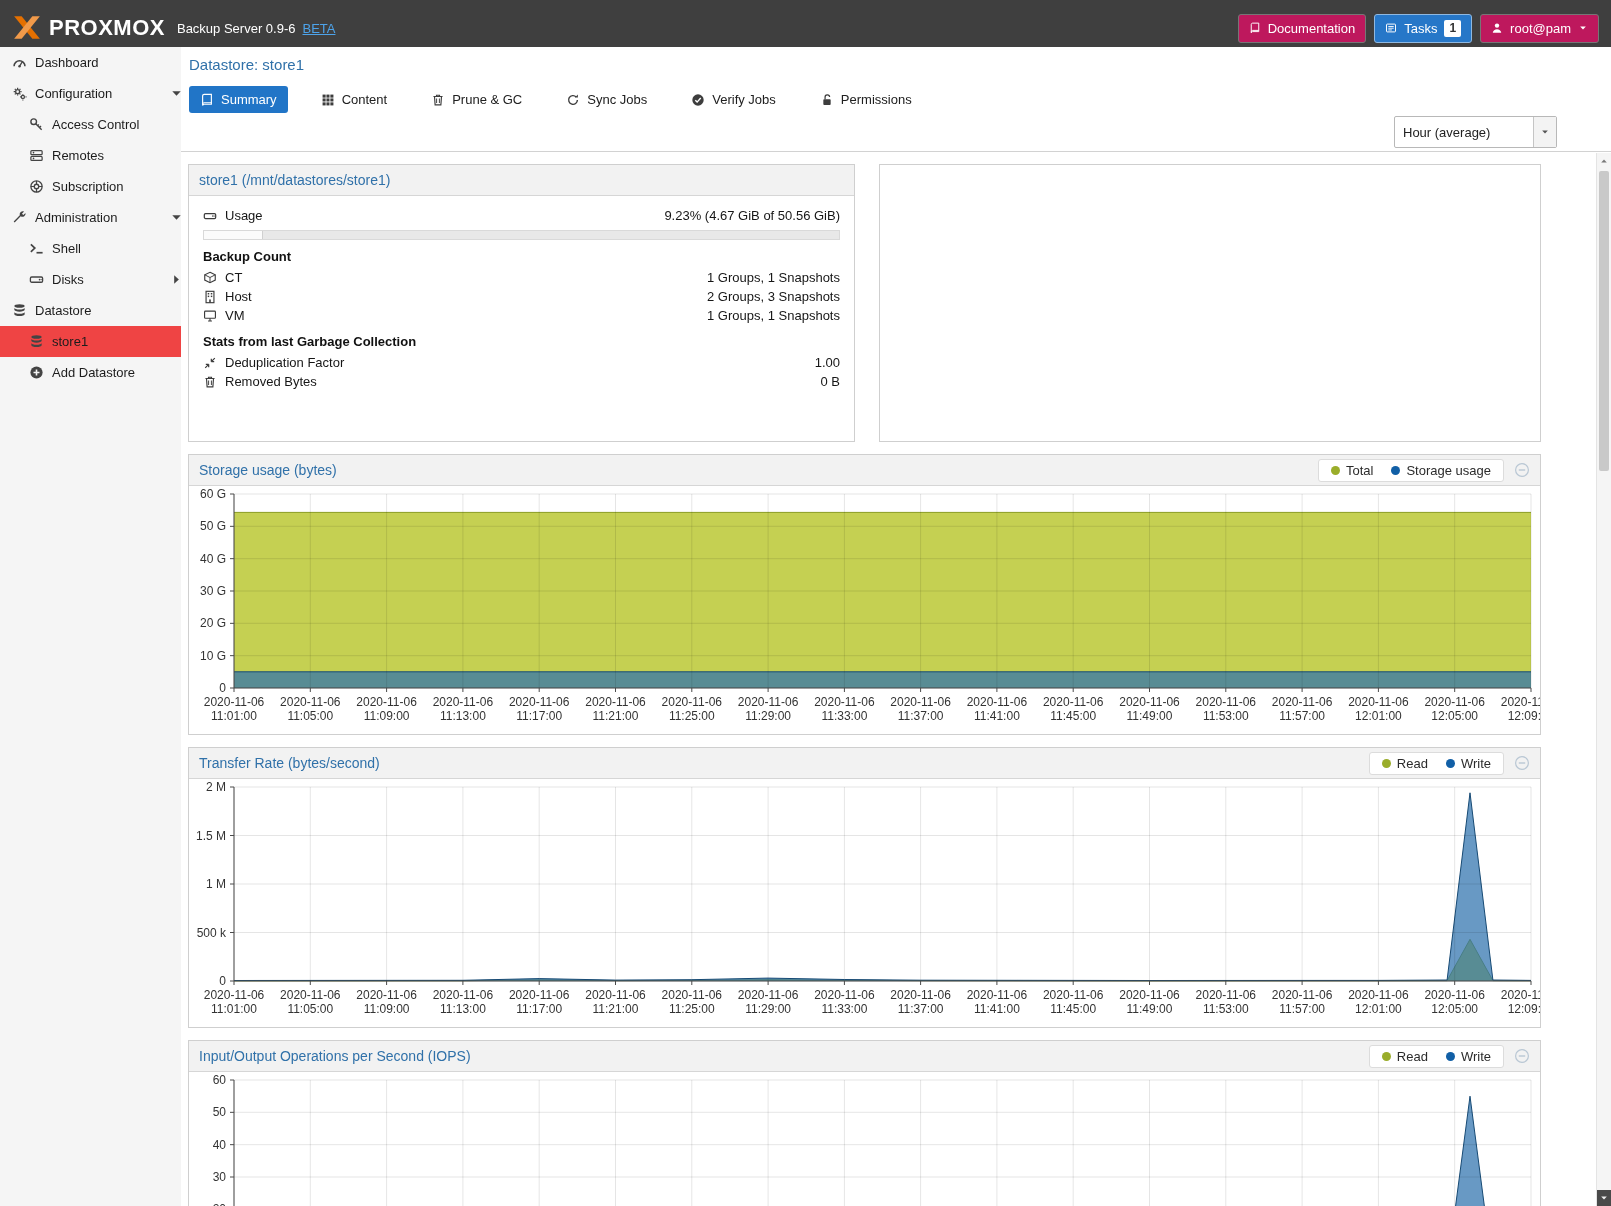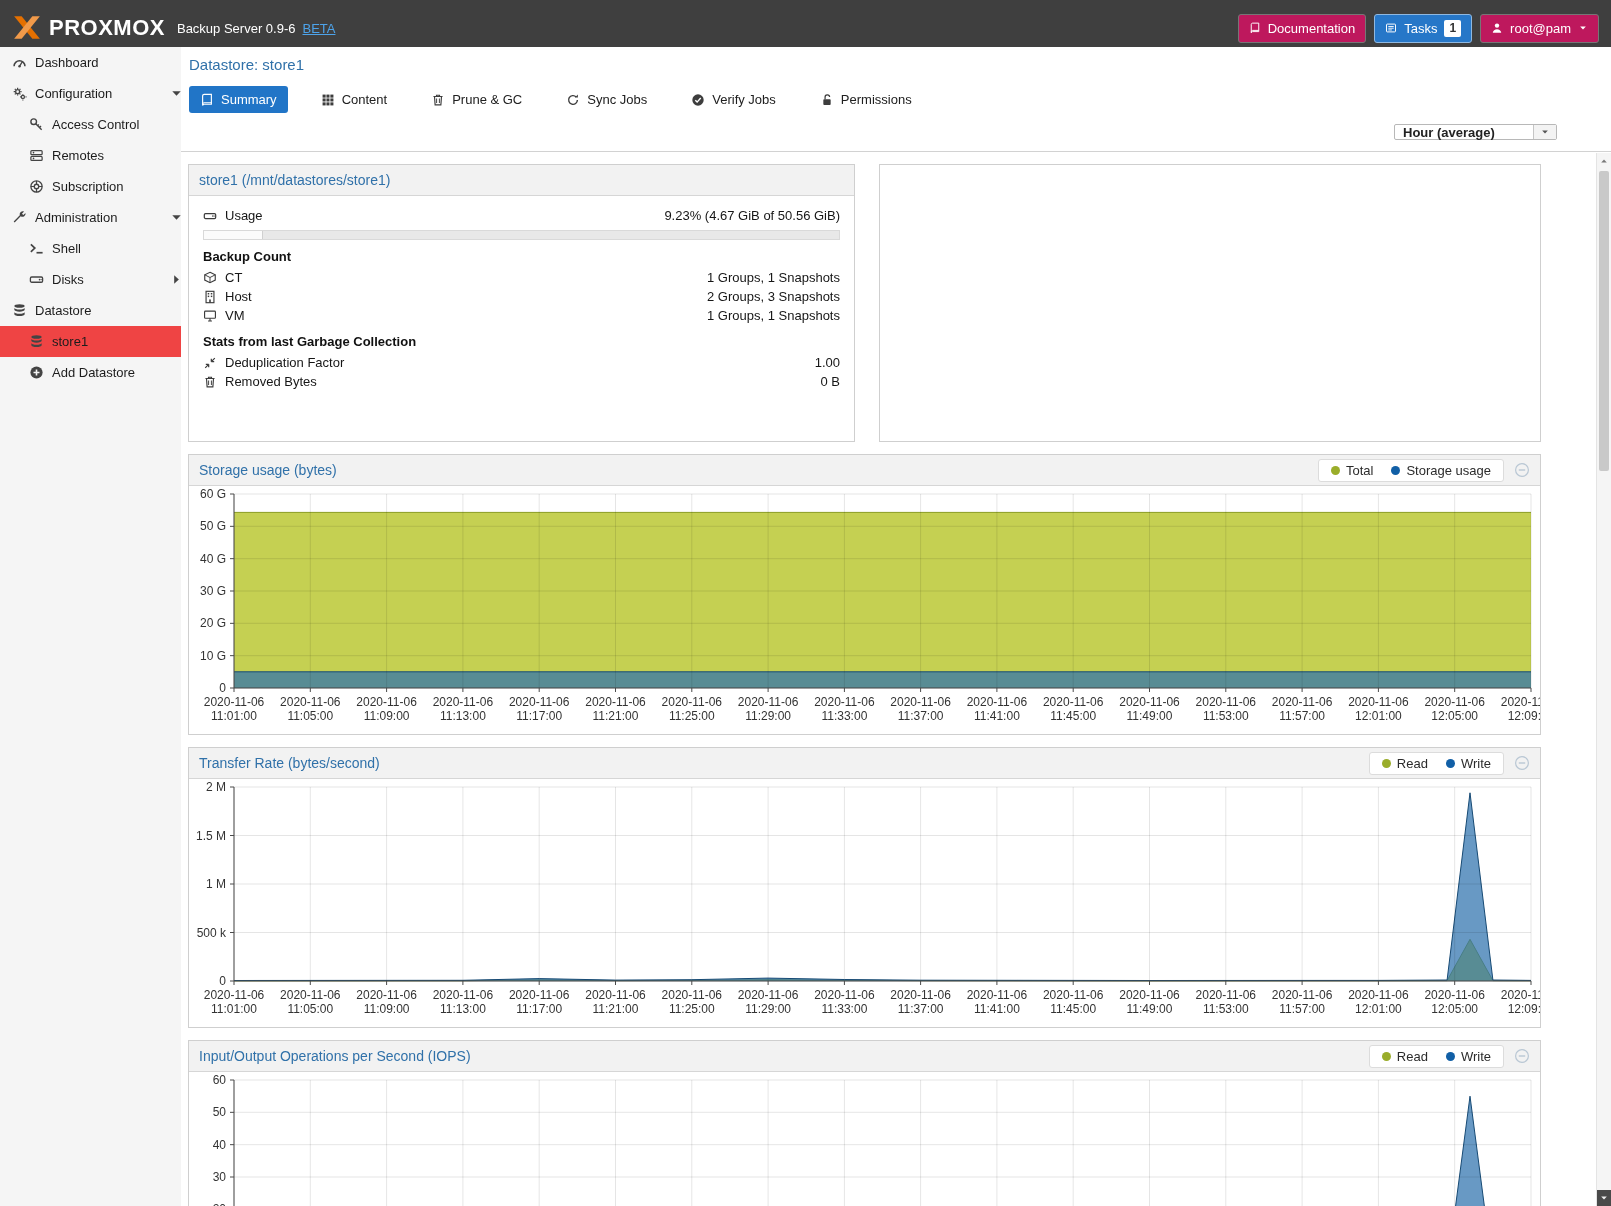--- a/index.html
+++ b/index.html
@@ -34,21 +34,21 @@
   
   .main{position:absolute;left:181px;top:47px;right:0;bottom:0;background:#fff;display:flex;flex-direction:column;}
   .title-row{height:34px;display:flex;align-items:center;padding-left:8px;box-sizing:border-box;}
   .page-title{color:#3071a9;font-size:15px;}
   .tabs-row{height:32px;display:flex;align-items:flex-end;gap:22px;padding-left:8px;box-sizing:border-box;}
   .tab{display:flex;align-items:center;gap:7px;height:27px;padding:0 11px;border-radius:3px;color:#202020;cursor:pointer;}
   .tab .icn{width:14px;height:14px;color:#3d3d3d;}
   .tab.active{background:#2175c7;color:#fff;}
   .tab.active .icn{color:#fff;}
   .toolbar{height:39px;border-bottom:1px solid #d2d2d2;display:flex;align-items:center;justify-content:flex-end;padding-right:54px;box-sizing:border-box;}
-  .combo{width:163px;height:16px;border:1px solid #b8b8b8;border-radius:2px;background:#fff;display:flex;align-items:center;cursor:pointer;box-sizing:border-box;font-weight:bold;}
+  .combo{width:163px;height:32px;border:1px solid #b8b8b8;border-radius:2px;background:#fff;display:flex;align-items:center;cursor:pointer;box-sizing:border-box;}
   .combo-text{padding-left:8px;color:#222;}
   .combo-trigger{margin-left:auto;width:22px;align-self:stretch;border-left:1px solid #c5c5c5;background:#f3f3f3;display:flex;align-items:center;justify-content:center;color:#555;}
 
   .scroll-area{flex:1;overflow:hidden;padding:12px 70px 0 7px;box-sizing:border-box;position:relative;}
   .row1{display:flex;gap:24px;height:278px;}
 
   .panel{border:1px solid #cfcfcf;background:#fff;display:flex;flex-direction:column;box-sizing:border-box;}
   .panel-hd{height:31px;flex:none;background:#f2f2f2;border-bottom:1px solid #d6d6d6;display:flex;align-items:center;padding:0 10px;box-sizing:border-box;}
   .panel-title{color:#3071a9;font-size:14px;}
   .panel-bd{flex:1;position:relative;}

